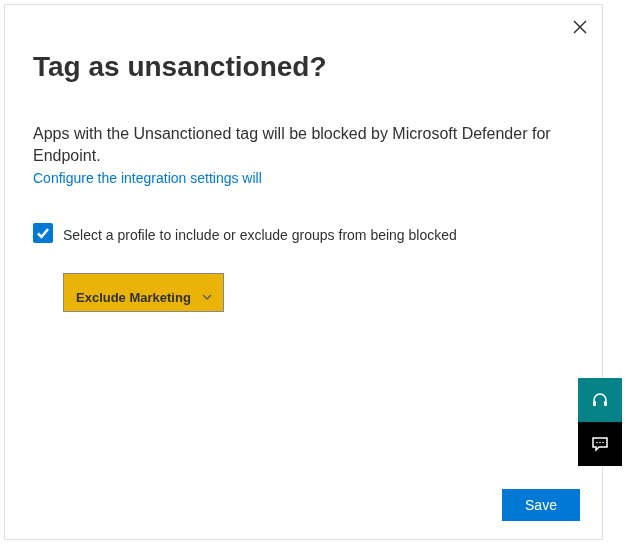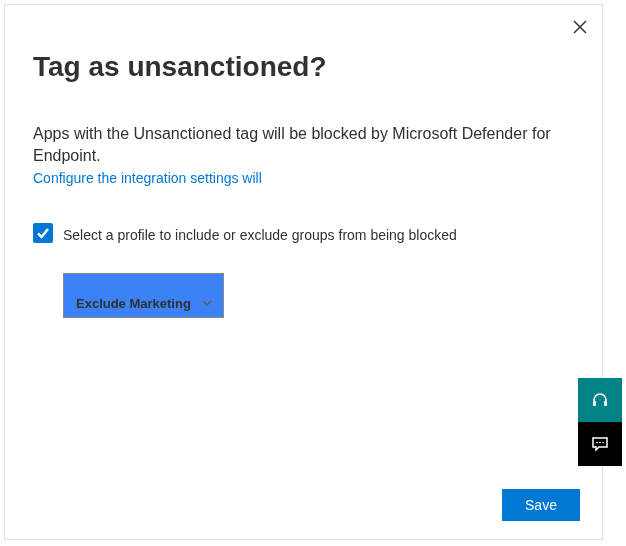--- a/index.html
+++ b/index.html
@@ -89,24 +89,24 @@
     .checkbox-label {
       font-size: 14px;
       color: #323130;
     }
     .dropdown {
       margin-top: 30px;
       margin-left: 30px;
       display: inline-flex;
       align-items: center;
       border: 1px solid #8a8886;
-      padding: 22px 10px 6px 12px;
+      padding: 16px 10px 6px 12px;
       cursor: pointer;
       gap: 10px;
-      background: #3b82f6;
+      background: #eab308;
     }
     .dropdown-label {
       font-size: 13px;
       font-weight: 600;
       color: #323130;
     }
     .dropdown svg {
       width: 12px;
       height: 12px;
       stroke: #605e5c;

